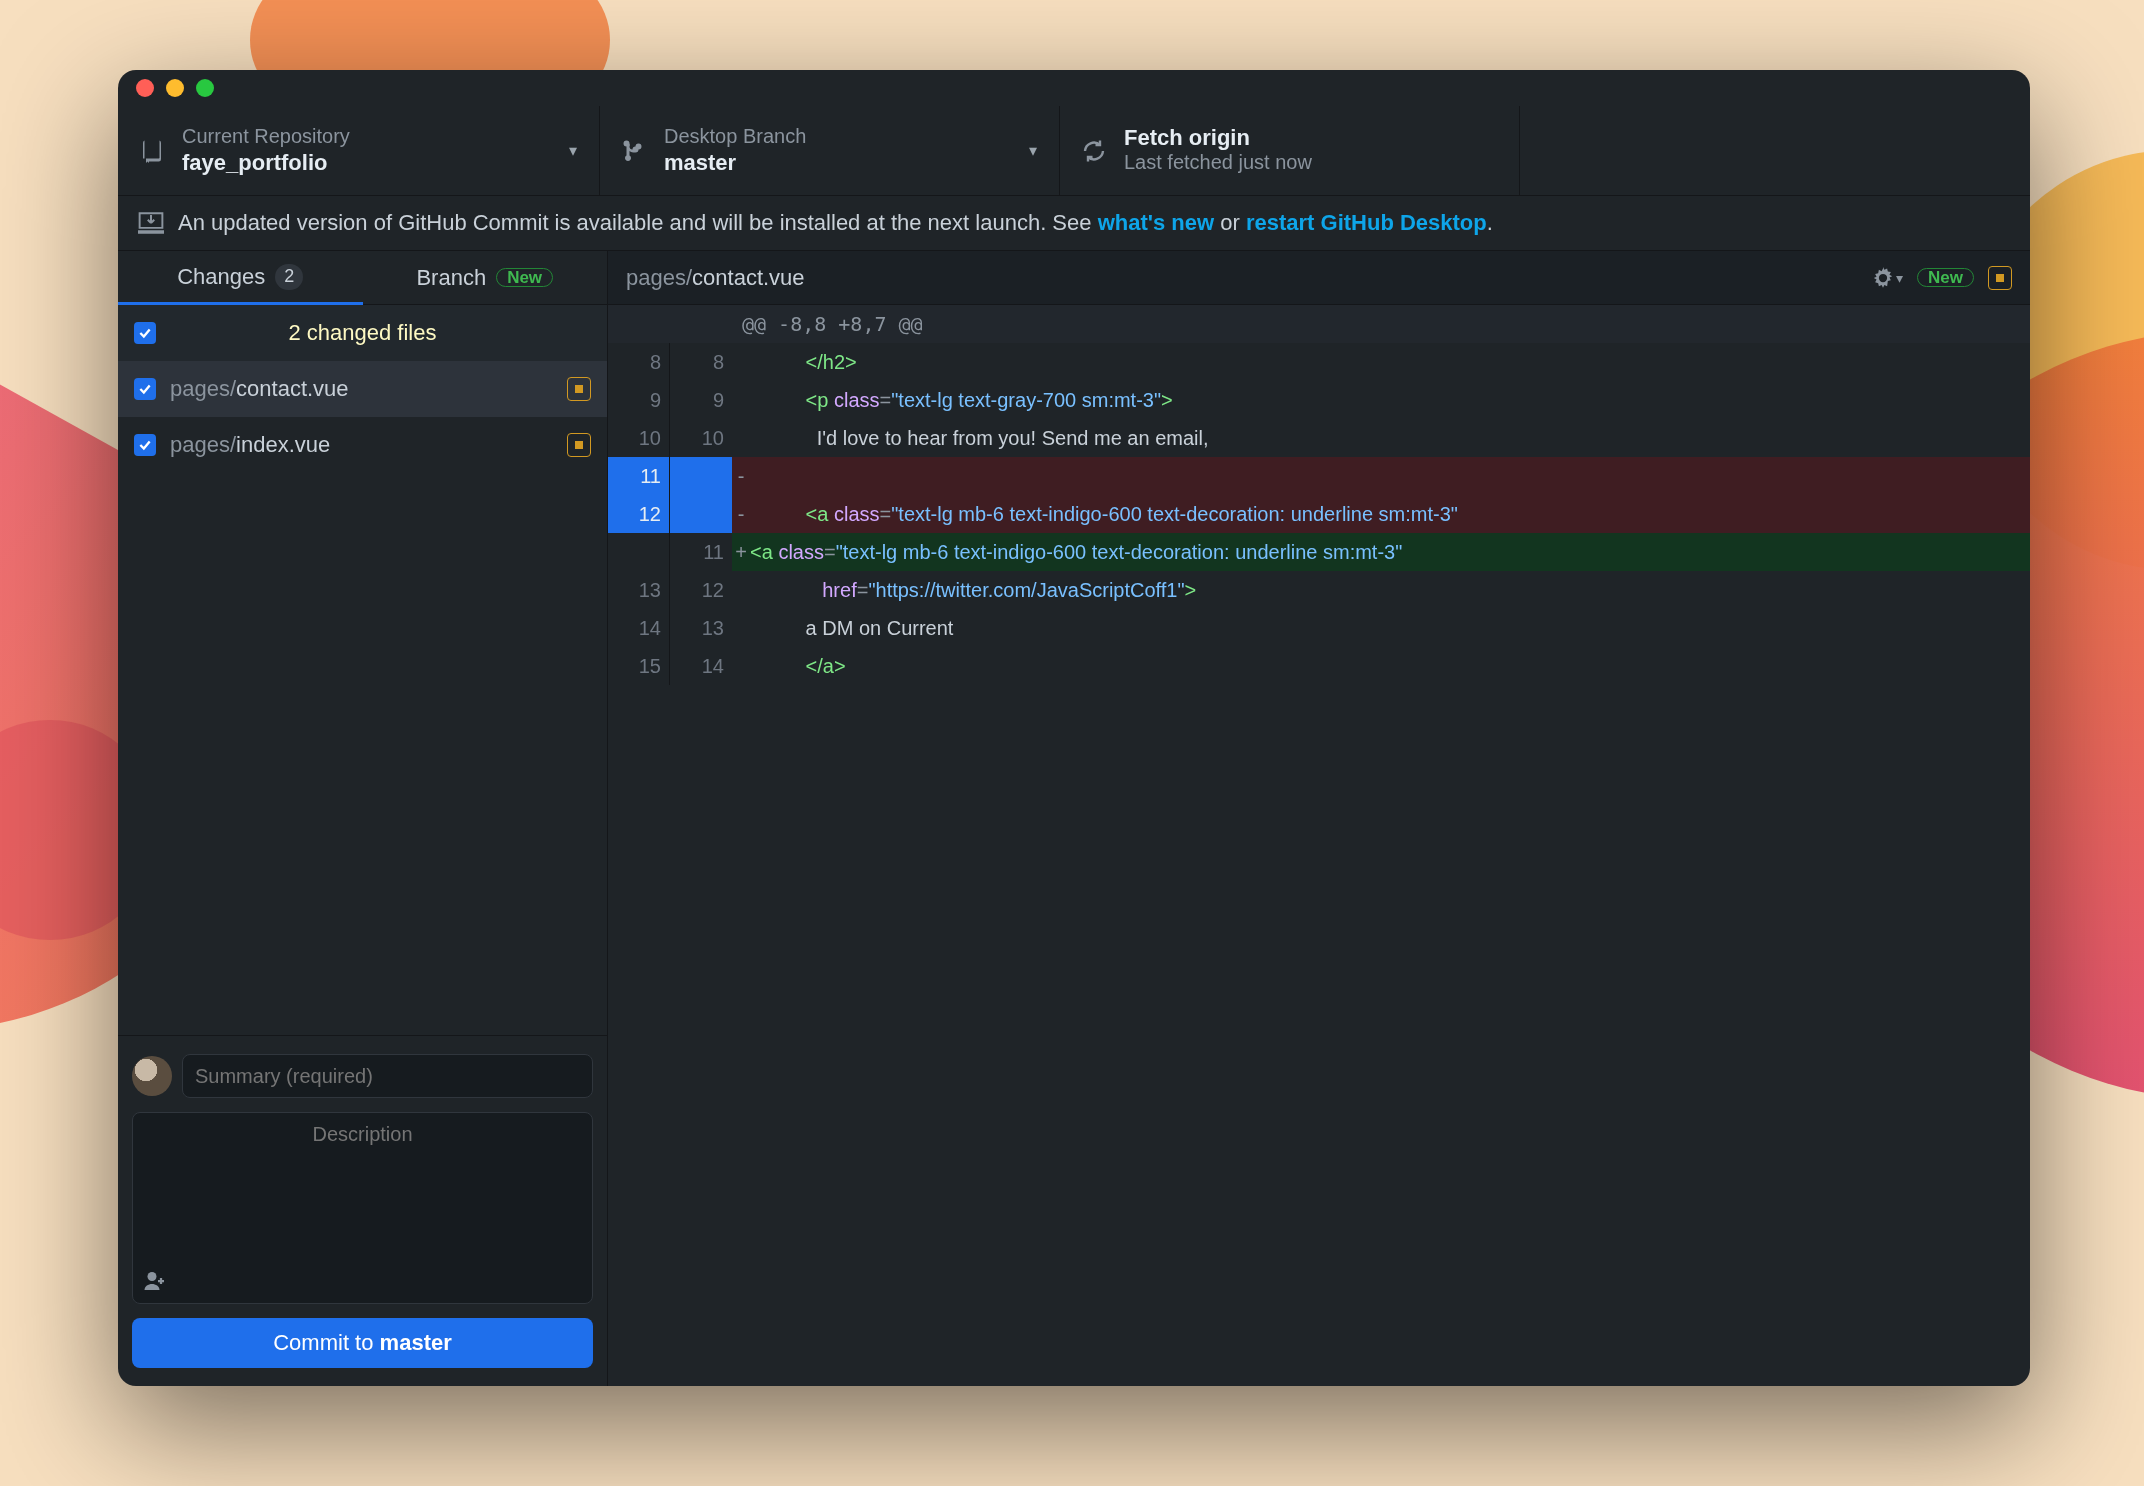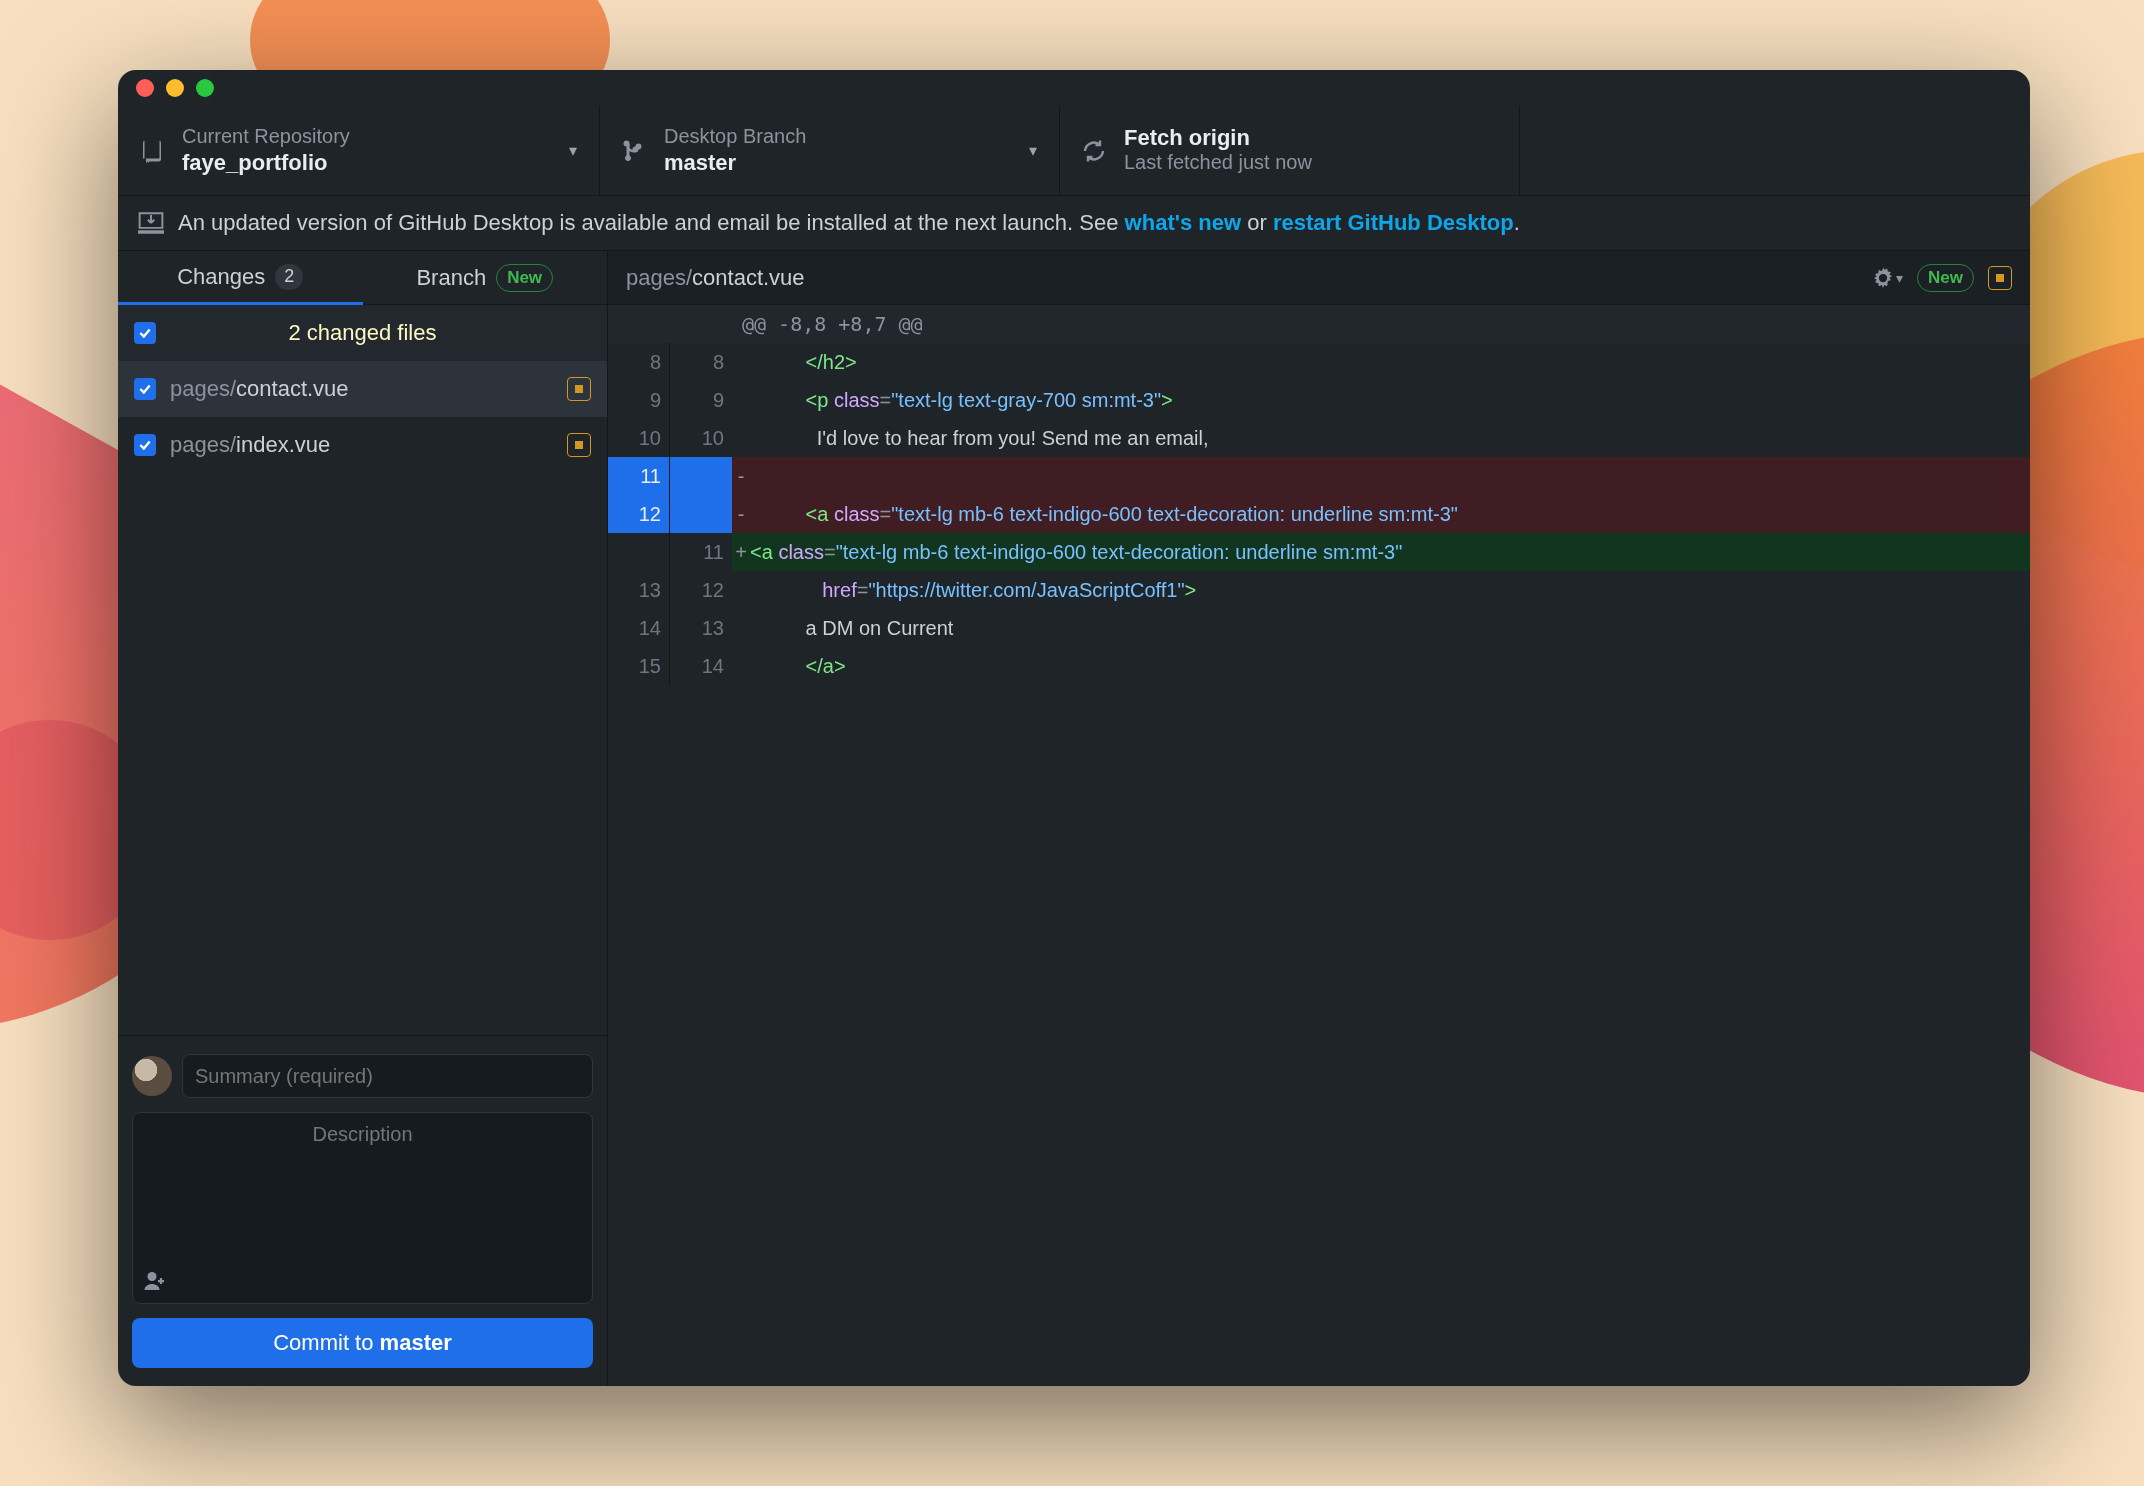--- a/index.html
+++ b/index.html
@@ -43,21 +43,21 @@
   .banner{display:flex;align-items:center;gap:14px;padding:14px 20px;font-size:22px;border-bottom:1px solid #141619;color:#c9d1d9;}
   .banner a{color:#0ea5e9;text-decoration:none;font-weight:bold;}
 
   
   .body{flex:1;display:flex;min-height:0;}
   .sidebar{width:490px;display:flex;flex-direction:column;border-right:1px solid #141619;}
   .tabs{display:flex;height:54px;}
   .tab{flex:1;display:flex;align-items:center;justify-content:center;gap:10px;font-size:22px;color:#c9d1d9;cursor:pointer;position:relative;border-bottom:1px solid #141619;}
   .tab.active{border-bottom:3px solid #1f6feb;}
   .count-badge{display:inline-flex;align-items:center;justify-content:center;min-width:28px;height:26px;padding:0 8px;border-radius:13px;background:#30363d;color:#c9d1d9;font-size:18px;}
-  .new-badge{display:inline-flex;align-items:center;justify-content:center;height:28px;padding:0 10px;border-radius:14px;border:1.5px solid #238636;color:#3fb950;font-size:17px;font-weight:600;text-align:center;}
+  .new-badge{display:inline-flex;align-items:center;justify-content:center;height:19px;padding:0 10px;border-radius:14px;border:1.5px solid #238636;color:#3fb950;font-size:17px;font-weight:600;text-align:center;}
   .mod-badge{width:24px;height:24px;border:1.8px solid #d29922;border-radius:4px;display:inline-flex;align-items:center;justify-content:center;}
   .mod-badge::after{content:"";width:8px;height:8px;background:#d29922;}
 
   .files{flex:1;overflow:auto;}
   .file-head{height:56px;display:flex;align-items:center;justify-content:center;background:#22282d;color:#fef9c3;font-size:22px;gap:14px;}
   .file-head .cb{position:absolute;left:16px;}
   .file-row{height:56px;display:flex;align-items:center;gap:14px;padding:0 16px;color:#c9d1d9;font-size:22px;cursor:pointer;}
   .file-row.selected{background:#2d333b;}
   .file-row .mod-badge{margin-left:auto;}
   .file-row .path-dim{color:#8b949e;}
@@ -153,21 +153,21 @@
     <div class="tb-section rest"></div>
   </div>
 
   <div class="banner">
     <span>
       <svg width="26" height="26" viewBox="0 0 16 16" fill="#8b949e">
           <path d="M1 2h14v9H1zM0 13h16v1H0zM8 3v5m0 0l-2-2m2 2l2-2" stroke="#8b949e" stroke-width="1.2" fill="none"></path>
         </svg>
     </span>
     <span>
-      <span>An updated version of GitHub Desktop is available and email be installed at the next launch. See </span><a href="#">what's new</a><span> or </span><a href="#">restart GitHub Desktop</a><span>.</span>
+      <span>An updated version of GitHub Commit is available and will be installed at the next launch. See </span><a href="#">what's new</a><span> or </span><a href="#">restart GitHub Desktop</a><span>.</span>
     </span>
   </div>
 
   <div class="body">
     <div class="sidebar">
       <div class="tabs">
         <div class="tab active">
           <span>Changes</span>
           <span class="count-badge">2</span>
         </div>

